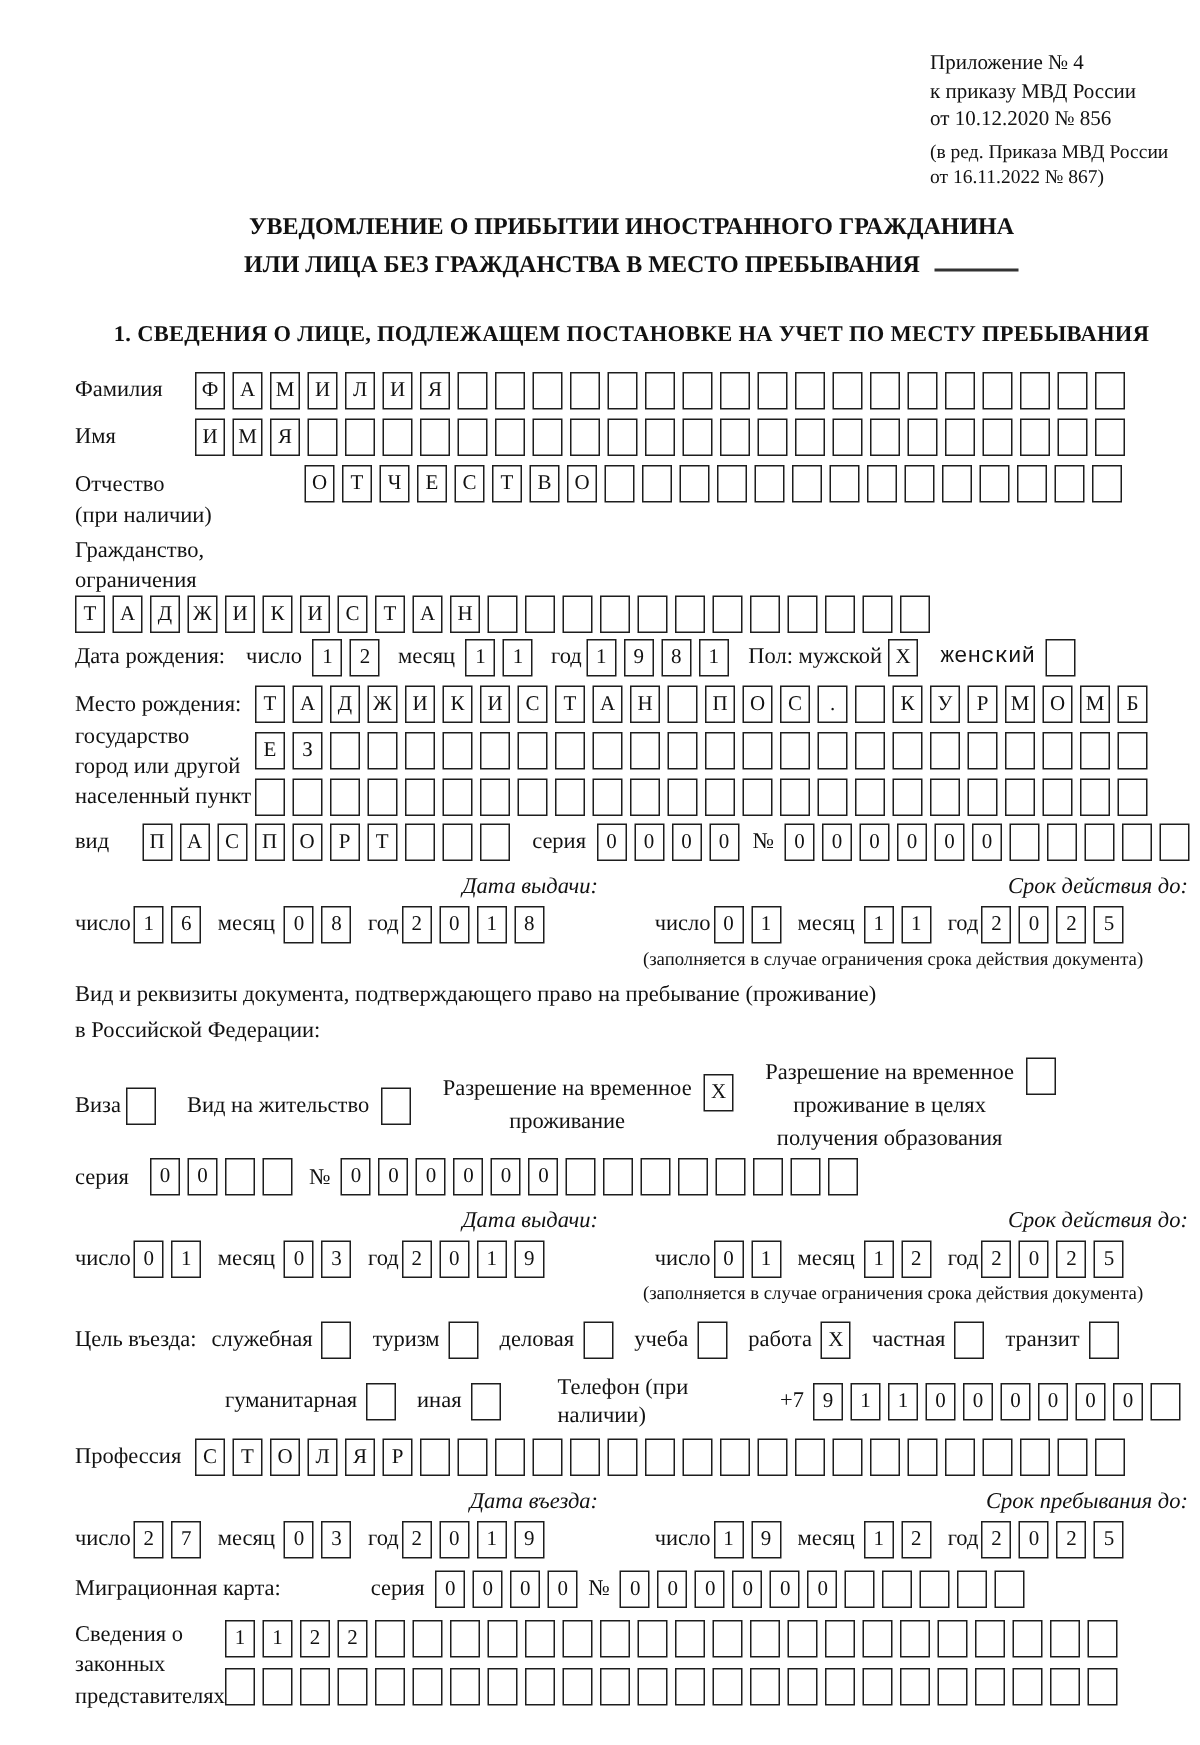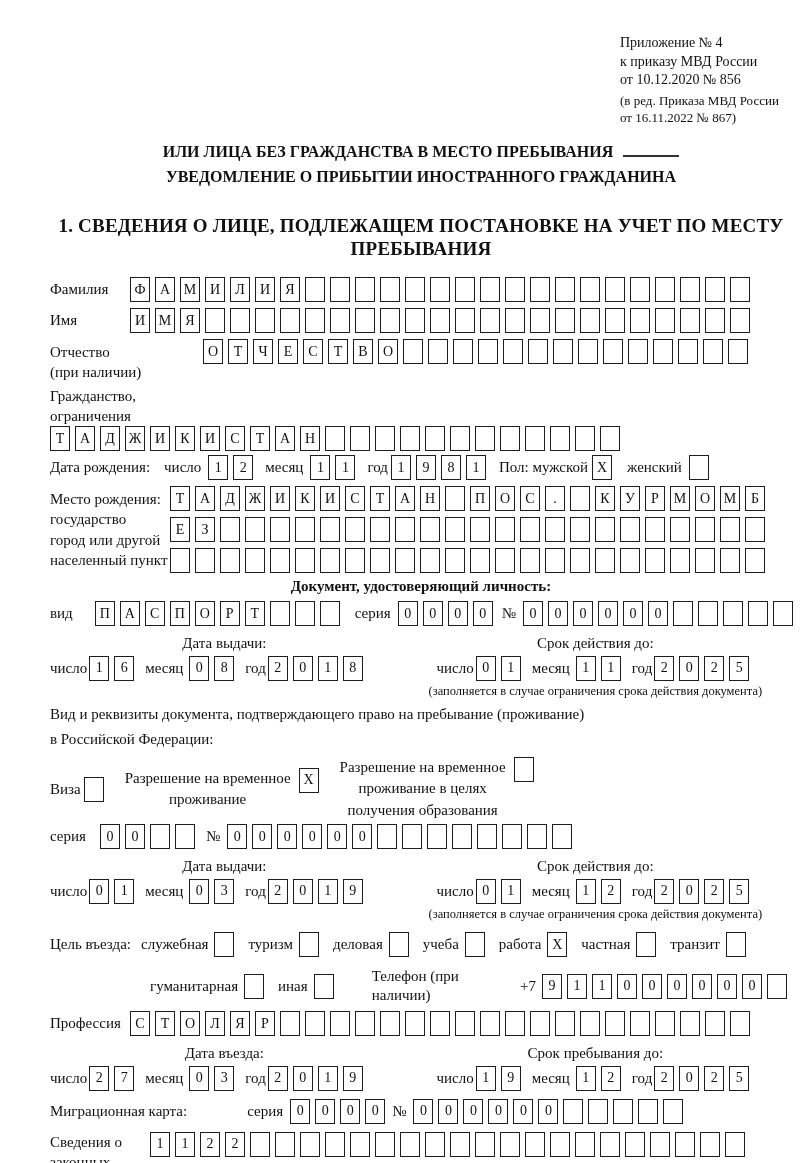--- a/index.html
+++ b/index.html
@@ -10,39 +10,39 @@
     font-family:"Liberation Serif","DejaVu Serif",serif;
     font-size:15px;line-height:1.25;
   }
   
   .appendix{margin-left:570px;font-size:14px;}
   .appendix div{margin-bottom:1px;}
   .appendix .rev{font-size:13px;}
   .form-label{text-align:right;padding-right:34px;font-weight:bold;font-size:16px;margin-top:20px;letter-spacing:.5px;}
   .title{ text-align:center;font-weight:bold;font-size:16px;margin-top:14px;line-height:1.55;}
   .blank-line{display:inline-block;width:56px;border-bottom:2px solid #333;height:14px;margin-left:10px;}
-  .sec-head{font-weight:bold;font-size:19px;margin-top:24px;text-align:center;letter-spacing:.2px;}
+  .sec-head{font-weight:bold;font-size:15px;margin-top:24px;text-align:center;letter-spacing:.2px;}
   
   .cells{display:flex;flex-wrap:nowrap;}
   .cell{
     width:20px;height:25px;box-sizing:border-box;border:1.7px solid #1d1d1d;
     margin-right:5px;display:inline-flex;align-items:center;justify-content:center;
     font-size:14px;flex:0 0 auto;background:#fff;
   }
   .row{display:flex;align-items:flex-start;margin-top:6px;}
   .lbl{padding-top:3px;flex:0 0 auto;}
   .w80{width:80px;} .w128{width:128px;} .w153{width:153px;} .w120{width:120px;}
   .stack div{line-height:1.35;}
   .inline{display:flex;align-items:center;}
   .inline .t{margin:0 7px;}
   .mt0{margin-top:0;flex-direction:column;}
   
   .date-pair{display:flex;margin-top:8px;}
   .dp-left{width:47%;} .dp-right{width:53%;}
-  .dp-head{text-align:center;margin-bottom:3px;}
+  .dp-head{text-align:right;margin-bottom:3px;font-style:italic;}
   .dp-row{display:flex;align-items:center;}
   .dp-row .t{margin:0 6px;}
   .dp-note{font-size:12.5px;text-align:center;margin-top:3px;}
   
   .res-row{display:flex;align-items:center;margin-top:8px;}
   .res-item{display:flex;align-items:flex-start;margin-right:16px;}
   .res-item .txt{margin-right:8px;padding-top:3px;}
   .res-item .multi{text-align:center;line-height:1.45;padding-top:0;}
   
   .purpose-row{display:flex;align-items:center;margin-top:10px;flex-wrap:nowrap;}
@@ -63,22 +63,22 @@
   <div class="appendix">
     <div>Приложение № 4</div>
     <div>к приказу МВД России</div>
     <div>от 10.12.2020 № 856</div>
     <div class="rev" style="margin-top:4px;">(в ред. Приказа МВД России</div>
     <div class="rev">от 16.11.2022 № 867)</div>
   </div>
 
 
   <div class="title">
+    <div>УВЕДОМЛЕНИЕ О ПРИБЫТИИ ИНОСТРАННОГО ГРАЖДАНИНА</div>
     <div><span>ИЛИ ЛИЦА БЕЗ ГРАЖДАНСТВА В МЕСТО ПРЕБЫВАНИЯ</span><span class="blank-line"></span></div>
-    <div>УВЕДОМЛЕНИЕ О ПРИБЫТИИ ИНОСТРАННОГО ГРАЖДАНИНА</div>
   </div>
 
   <div class="sec-head">1. СВЕДЕНИЯ О ЛИЦЕ, ПОДЛЕЖАЩЕМ ПОСТАНОВКЕ НА УЧЕТ ПО МЕСТУ ПРЕБЫВАНИЯ</div>
 
   <div class="row" style="margin-top:16px;">
     <div class="lbl w80">Фамилия</div>
     <div class="cells">
         <span class="cell">Ф</span>
         <span class="cell">А</span>
         <span class="cell">М</span>
@@ -217,21 +217,21 @@
     <span class="cells">
         <span class="cell">1</span>
         <span class="cell">9</span>
         <span class="cell">8</span>
         <span class="cell">1</span>
       </span>
     <span class="t" style="margin-left:8px;margin-right:4px;">Пол: мужской</span>
     <span class="cells">
         <span class="cell">X</span>
       </span>
-    <span class="t" style="margin-left:10px;">женский</span>
+    <span class="t" style="margin-left:10px;font-family:Liberation Mono, monospace;">женский</span>
     <span class="cells">
         <span class="cell"></span>
       </span>
   </div>
 
   <div class="row">
     <div class="lbl w120 stack">
       <div>Место рождения:</div>
       <div>государство</div>
       <div>город или другой</div>
@@ -312,21 +312,20 @@
           <span class="cell"></span>
           <span class="cell"></span>
           <span class="cell"></span>
           <span class="cell"></span>
           <span class="cell"></span>
           <span class="cell"></span>
         </div>
     </div>
   </div>
 
-  <div class="center-bold" style="margin-top:4px;">Документ, удостоверяющий личность:</div>
 
   <div class="row inline" style="margin-top:5px;">
     <span>вид</span>
     <span class="cells" style="margin-left:22px;">
         <span class="cell">П</span>
         <span class="cell">А</span>
         <span class="cell">С</span>
         <span class="cell">П</span>
         <span class="cell">О</span>
         <span class="cell">Р</span>
@@ -410,20 +409,26 @@
   <div style="margin-top:6px;">в Российской Федерации:</div>
 
   <div class="res-row">
     <div class="res-item">
       <span class="txt" style="margin-right:3px;">Виза</span>
       <span class="cells">
           <span class="cell"></span>
         </span>
     </div>
     <div class="res-item">
+      <span class="txt">Вид на жительство</span>
+      <span class="cells">
+          <span class="cell"></span>
+        </span>
+    </div>
+    <div class="res-item">
       <span class="txt multi">
         <div>Разрешение на временное</div>
         <div>проживание</div>
       </span>
       <span class="cells">
           <span class="cell">X</span>
         </span>
     </div>
     <div class="res-item" style="margin-right:0;">
       <span class="txt multi">

